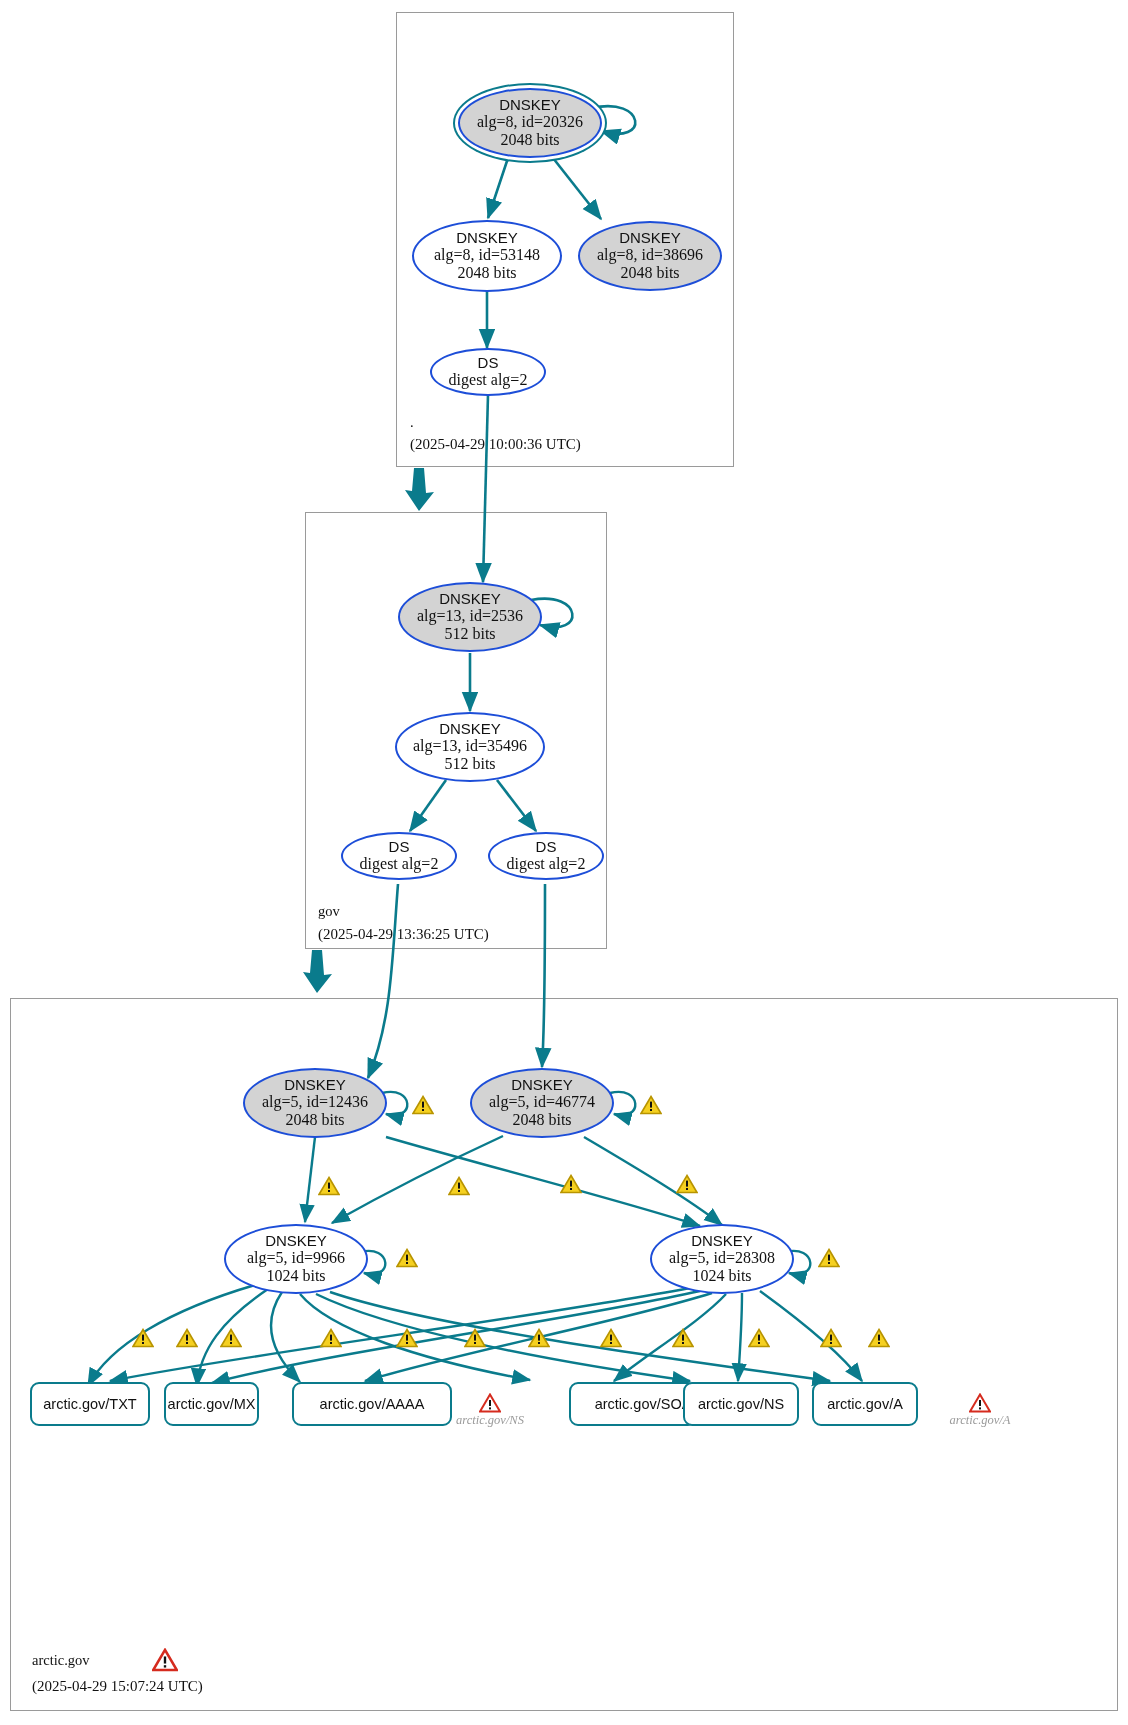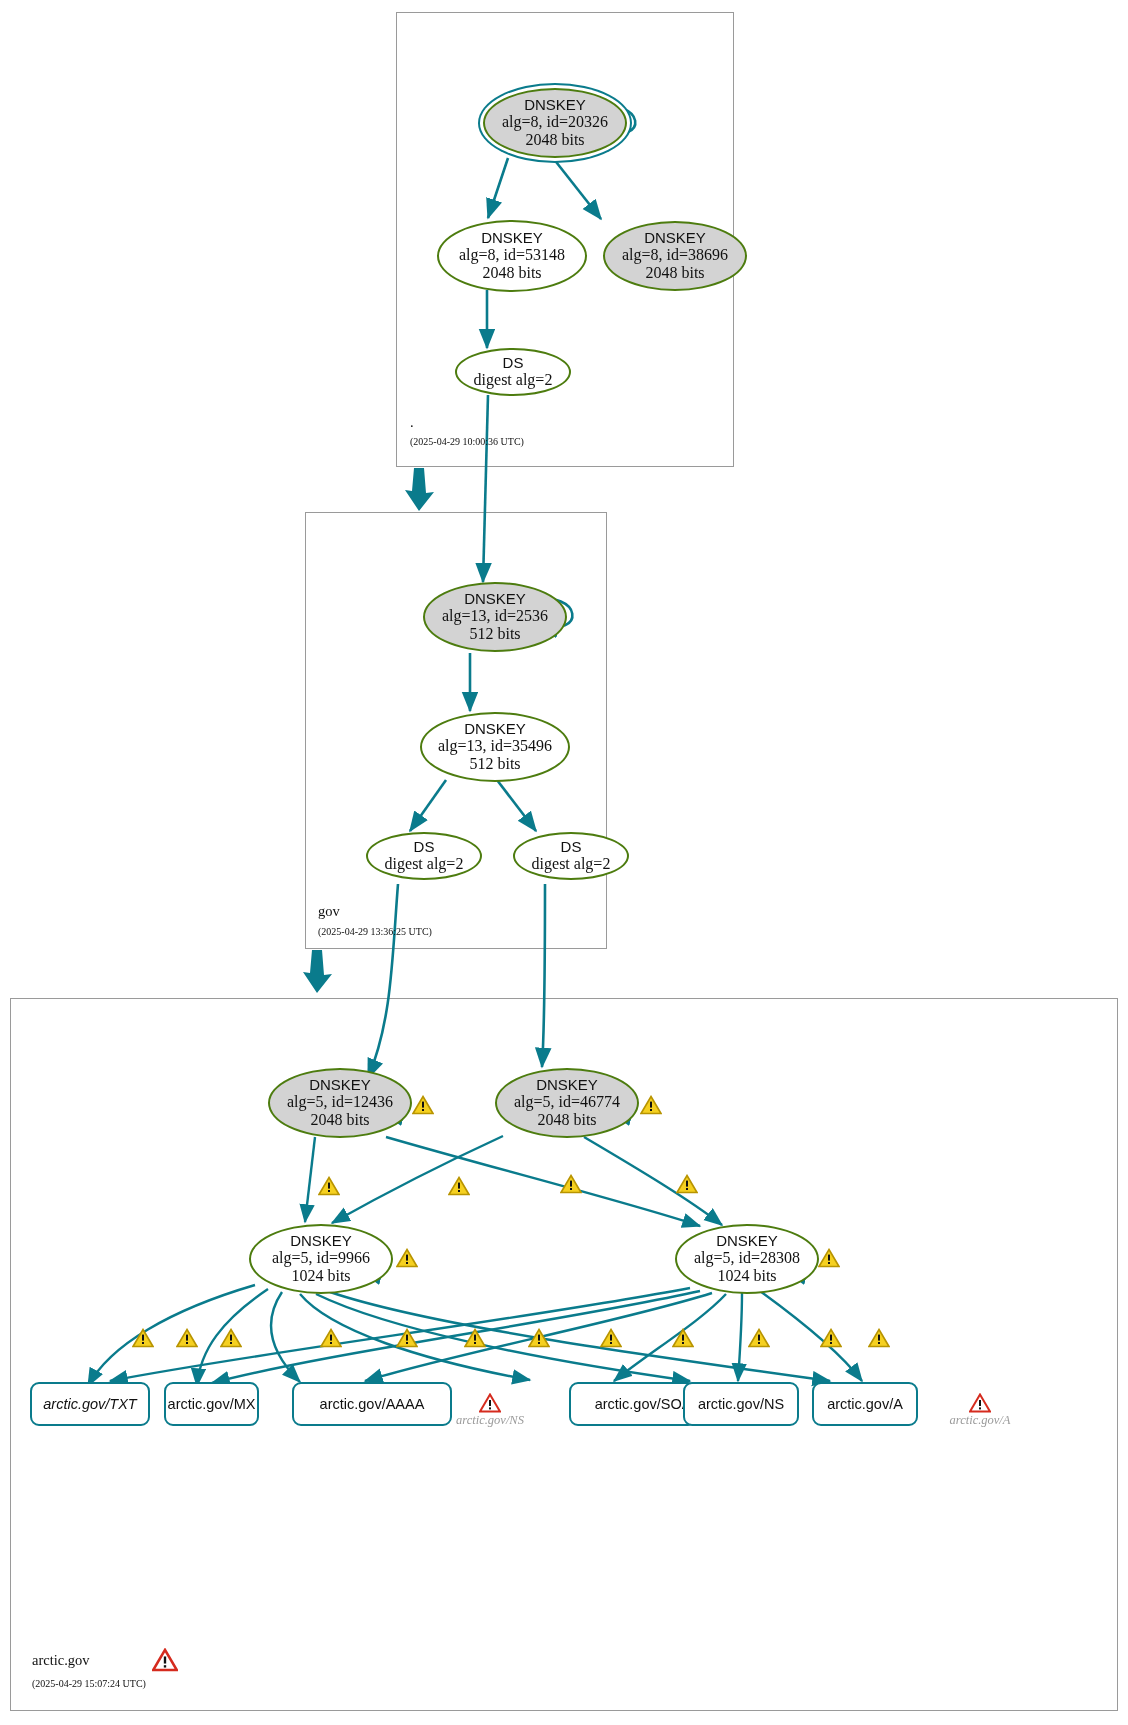--- a/index.html
+++ b/index.html
@@ -1,29 +1,29 @@
 <!DOCTYPE html>
 <html><head>
 <meta charset="utf-8">
 <style>
   html,body{margin:0;padding:0;background:#ffffff;}
   body{font-family:"Liberation Serif",serif;}
   #stage{position:relative;width:1128px;height:1725px;overflow:hidden;background:#fff;}
   svg.layer{position:absolute;left:0;top:0;width:1128px;height:1725px;pointer-events:none;}
   .zonebox{position:absolute;border:1px solid #9a9a9a;background:transparent;box-sizing:border-box;}
   .node{position:absolute;display:flex;flex-direction:column;align-items:center;justify-content:center;text-align:center;box-sizing:border-box;}
-  .ellipse{border:2px solid #4d7c0f;border-radius:50%;background:#ffffff;margin-left:25px;}
+  .ellipse{border:2px solid #1d4ed8;border-radius:50%;background:#ffffff;}
   .ellipse.shaded{background:#d3d3d3;}
   .ellipse.dbl{box-shadow:0 0 0 3px #ffffff, 0 0 0 5px #0a7b8c;}
   .t1{font-family:"Liberation Sans",sans-serif;font-size:15px;color:#111;line-height:1.05;}
   .t2{font-family:"Liberation Serif",serif;font-size:16px;color:#111;line-height:1.12;}
   .rrbox{position:absolute;border:2px solid #0a7b8c;border-radius:9px;background:#fff;display:flex;align-items:center;justify-content:center;font-family:"Liberation Sans",sans-serif;font-size:14.5px;color:#111;box-sizing:border-box;}
   .errlabel{position:absolute;display:flex;flex-direction:column;align-items:center;justify-content:center;font-family:"Liberation Serif",serif;font-style:italic;font-size:12.5px;color:#9b9b9b;text-align:center;}
   .zonelabel{position:absolute;font-family:"Liberation Serif",serif;font-size:14.5px;color:#111;white-space:nowrap;}
-  .zonetime{position:absolute;font-family:"Liberation Serif",serif;font-size:10px;color:#111;white-space:nowrap;}
+  .zonetime{position:absolute;font-family:"Liberation Serif",serif;font-size:15px;color:#111;white-space:nowrap;}
   .warn{position:absolute;width:22px;height:20px;}
   .warnred{position:absolute;width:22px;height:20px;}
 </style>
 </head>
 <body>
 
 <div id="stage">
 
   <div class="zonebox" style="left:396px;top:12px;width:338px;height:455px;"></div>
   <div class="zonebox" style="left:305px;top:512px;width:302px;height:437px;"></div>
@@ -167,21 +167,21 @@
     <div class="t2">alg=5, id=9966</div>
     <div class="t2">1024 bits</div>
   </div>
 
   <div class="node ellipse" style="left:650px;top:1224px;width:144px;height:70px;">
     <div class="t1">DNSKEY</div>
     <div class="t2">alg=5, id=28308</div>
     <div class="t2">1024 bits</div>
   </div>
 
-  <div class="rrbox" style="left:30px;top:1382px;width:120px;height:44px;font-style:italic;">
+  <div class="rrbox" style="left:30px;top:1382px;width:120px;height:44px;">
     <span>arctic.gov/TXT</span>
   </div>
   <div class="rrbox" style="left:164px;top:1382px;width:95px;height:44px;">
     <span>arctic.gov/MX</span>
   </div>
   <div class="rrbox" style="left:292px;top:1382px;width:160px;height:44px;">
     <span>arctic.gov/AAAA</span>
   </div>
   <div class="rrbox" style="left:569px;top:1382px;width:128px;height:44px;padding-left:20px;">
     <span>arctic.gov/SOA</span>

